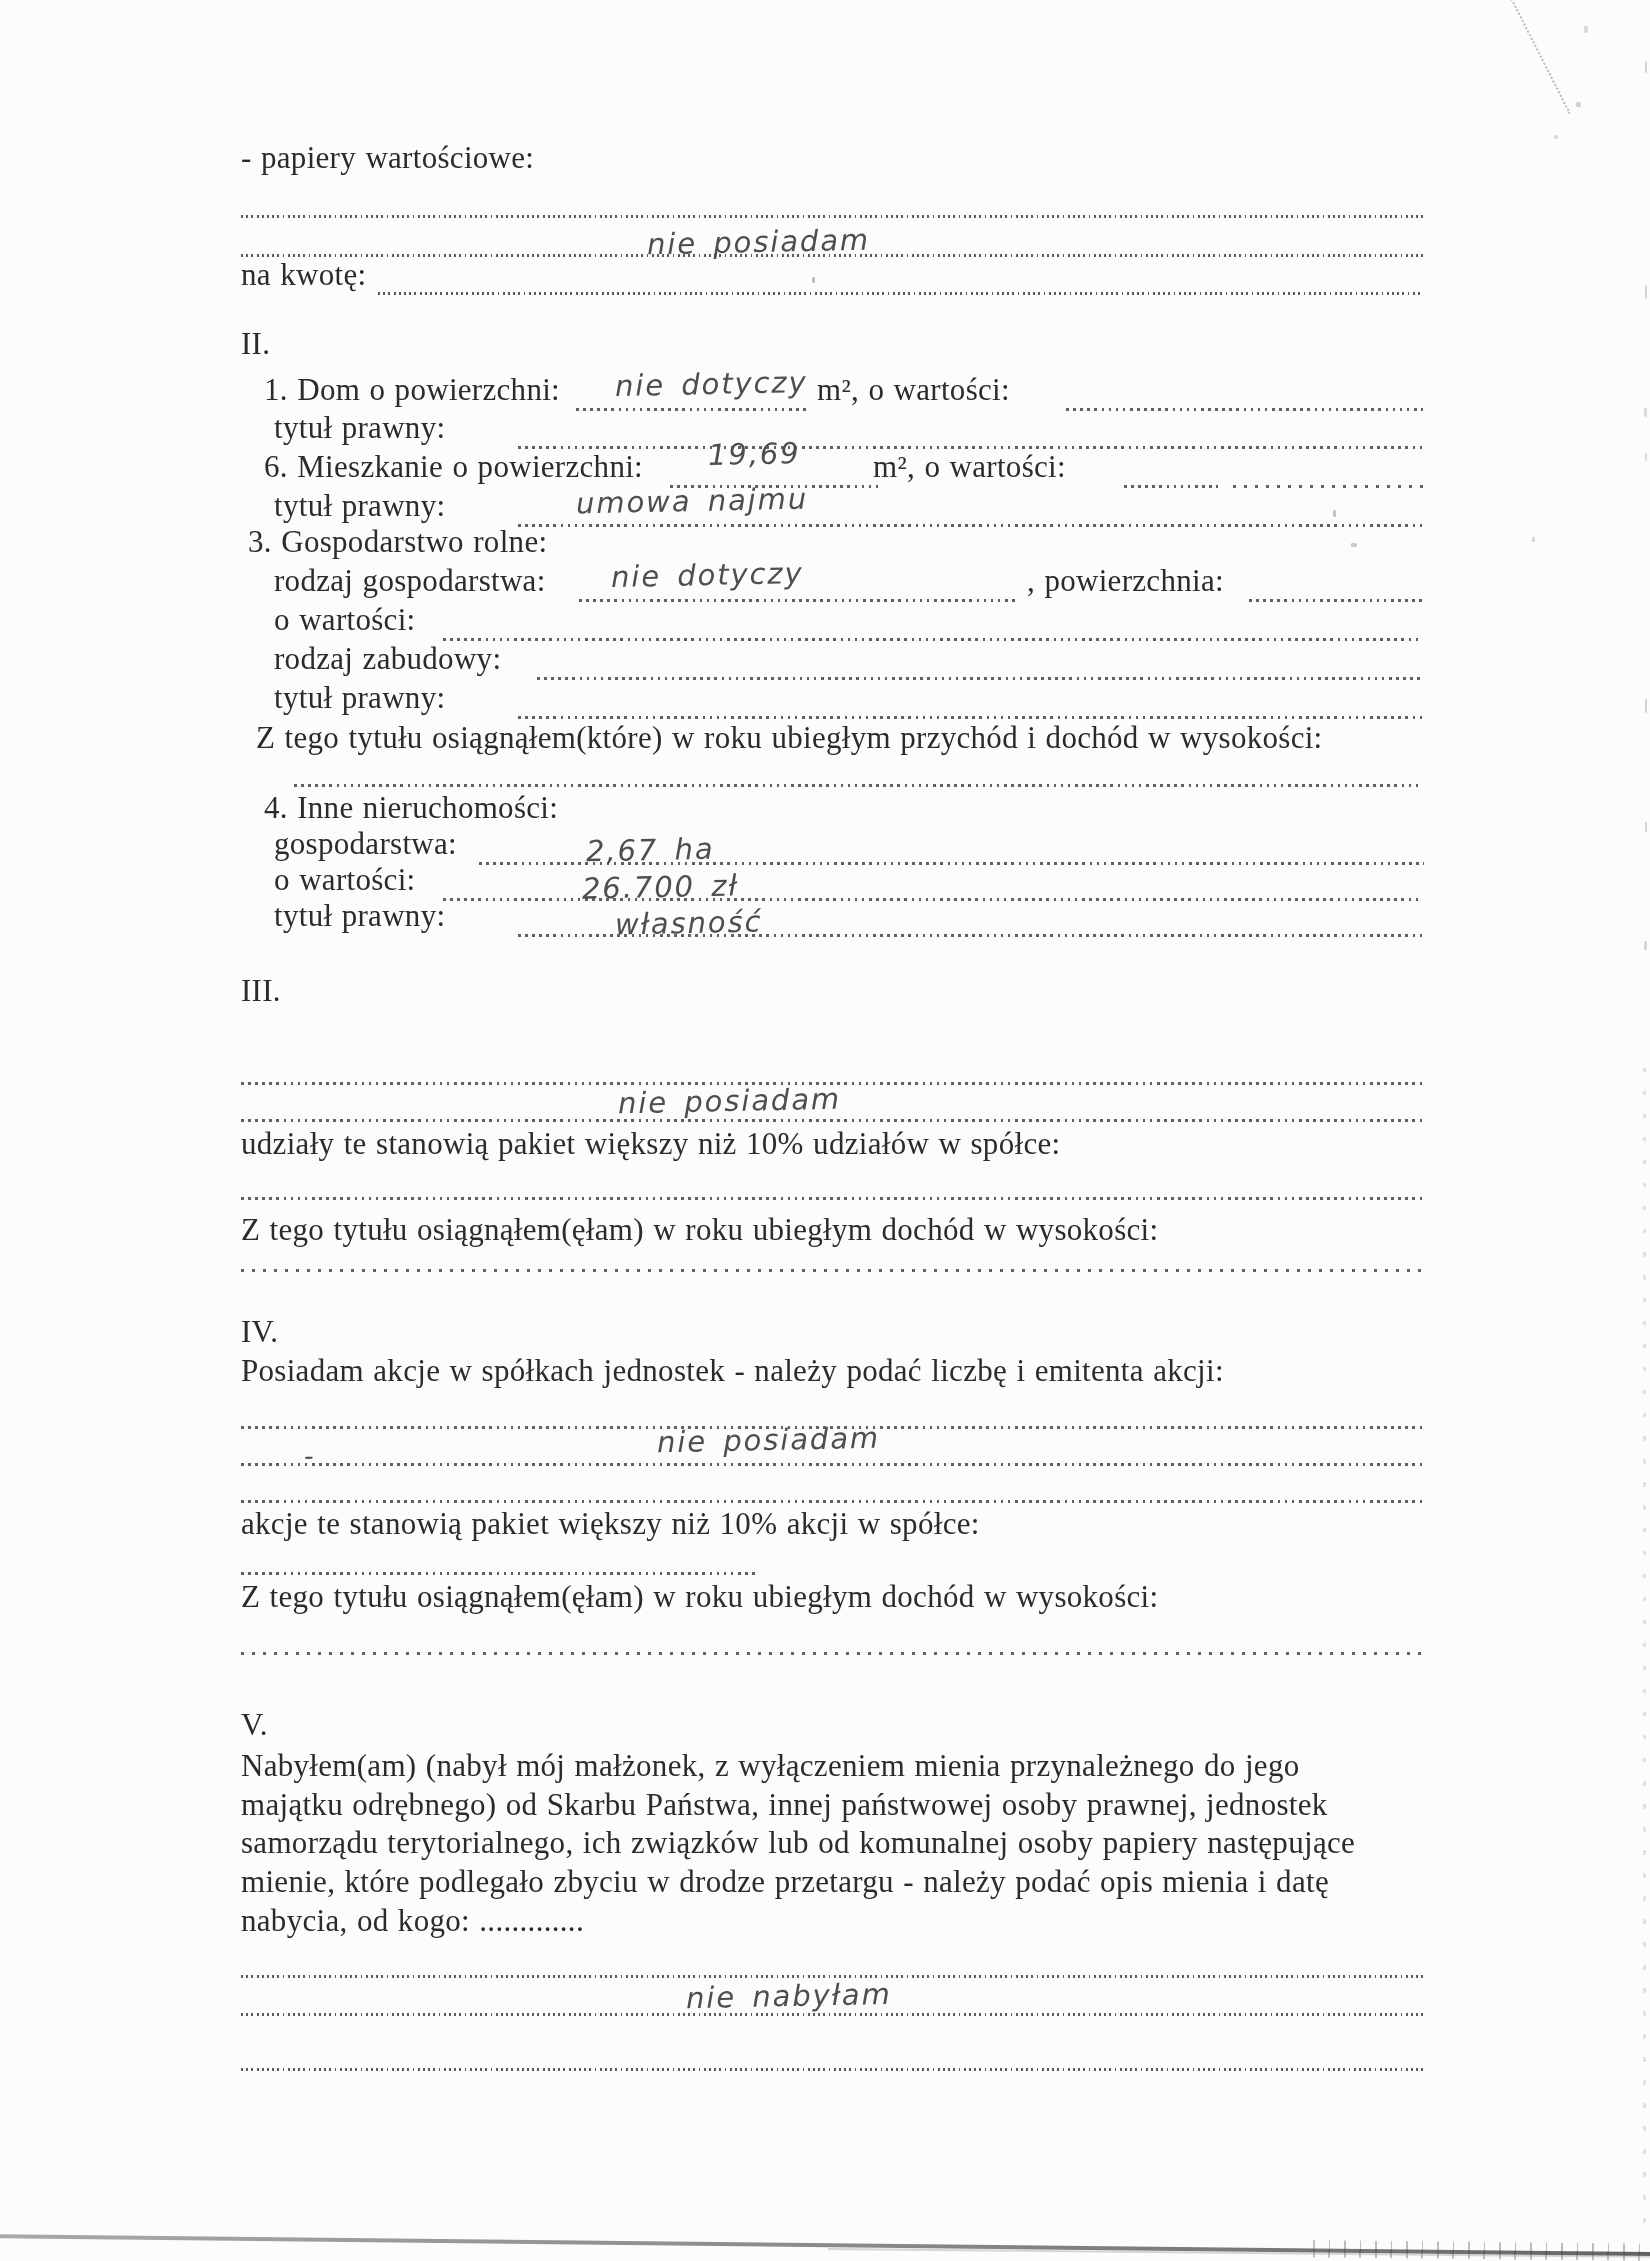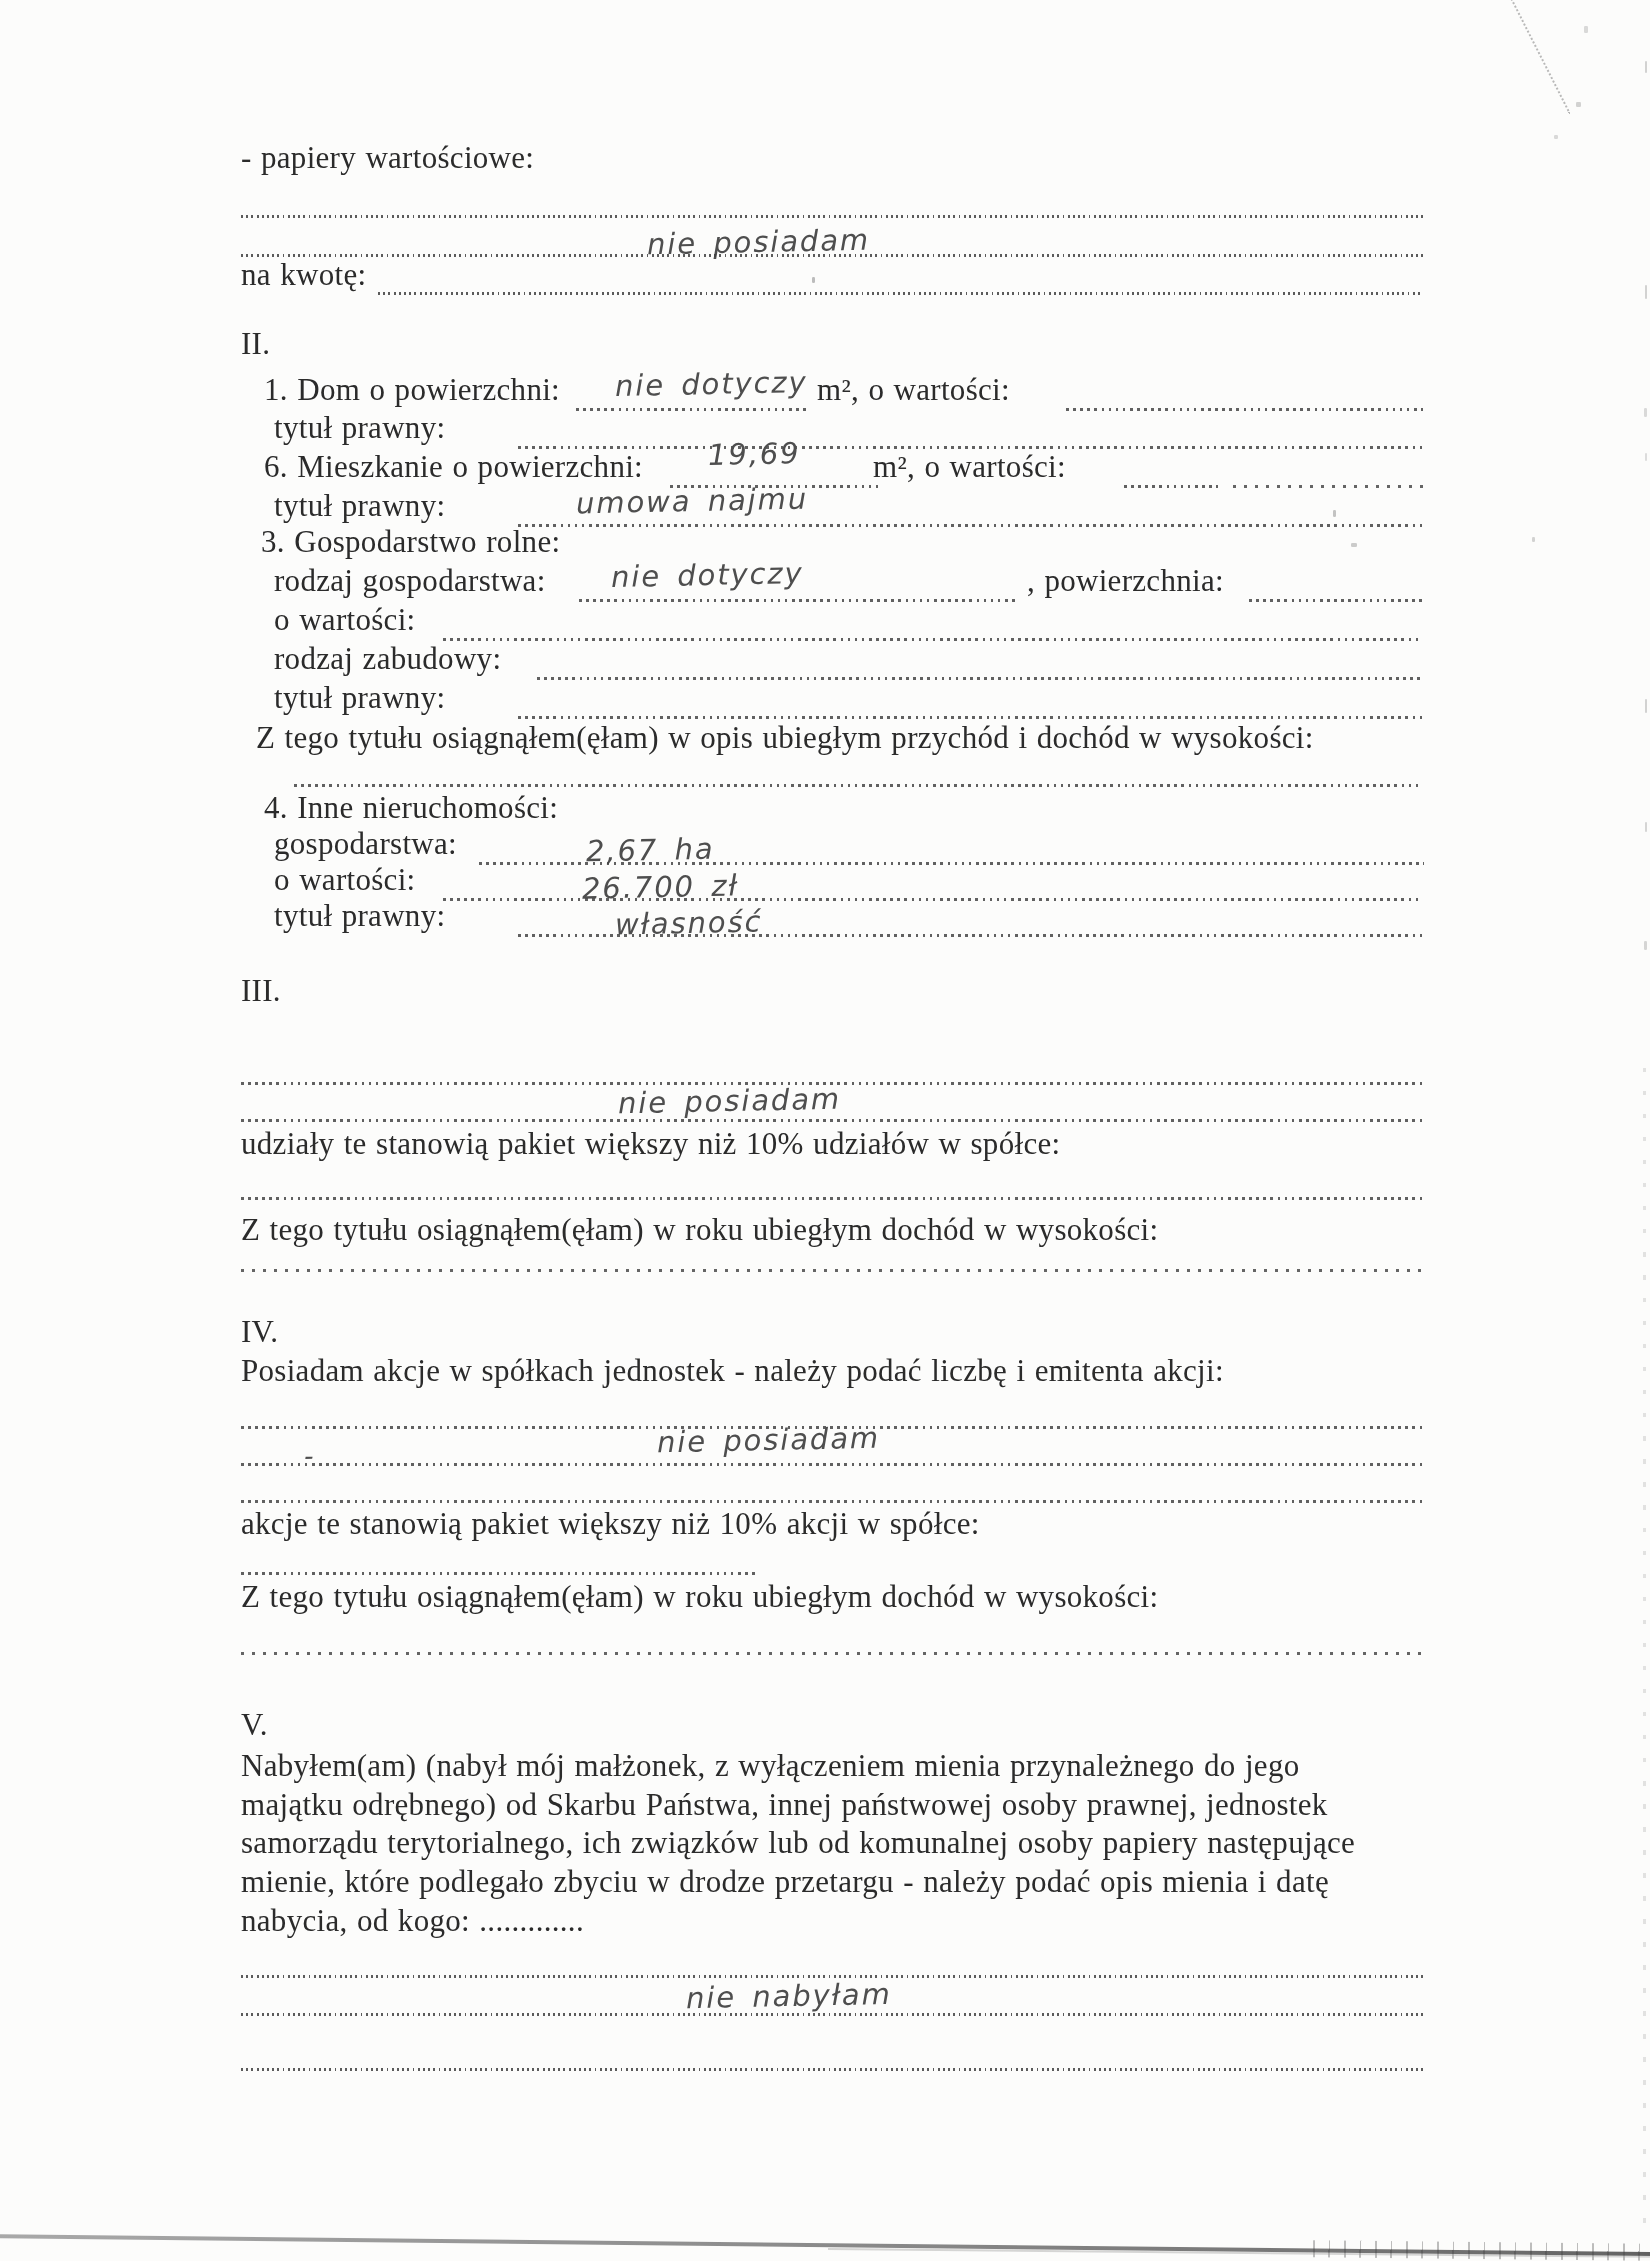--- a/index.html
+++ b/index.html
@@ -100,38 +100,38 @@
   <div class="dl" style="left:1124px;top:485px;width:94px"></div>
   <div class="dl sp" style="left:1233px;top:485px;width:191px"></div>
 
   <div class="t" style="left:274px;top:489px">tytuł prawny:</div>
   <div class="hand" style="left:576px;top:484px">umowa najmu</div>
   <div class="dl" style="left:518px;top:524px;width:906px"></div>
   <div class="speck" style="left:1333px;top:510px;width:3.2px;height:6.5px;opacity:.4"></div>
   <div class="speck" style="left:1351px;top:543px;width:5.8px;height:3.9px;opacity:.35"></div>
   <div class="speck" style="left:1532px;top:537px;width:3.2px;height:5.2px;opacity:.3"></div>
 
-  <div class="t" style="left:261px;top:525px">3. Gospodarstwo rolne:</div>
+  <div class="t" style="left:248px;top:525px">3. Gospodarstwo rolne:</div>
 
   <div class="t" style="left:274px;top:564px">rodzaj gospodarstwa:</div>
   <div class="hand" style="left:611px;top:558px">nie dotyczy</div>
   <div class="dl" style="left:579px;top:599px;width:440px"></div>
   <div class="t" style="left:1027px;top:564px">, powierzchnia:</div>
   <div class="dl" style="left:1249px;top:599px;width:175px"></div>
 
   <div class="t" style="left:274px;top:603px">o wartości:</div>
   <div class="dl" style="left:443px;top:638px;width:980px"></div>
 
   <div class="t" style="left:274px;top:642px">rodzaj zabudowy:</div>
   <div class="dl" style="left:537px;top:677px;width:886px"></div>
 
   <div class="t" style="left:274px;top:681px">tytuł prawny:</div>
   <div class="dl" style="left:518px;top:716px;width:906px"></div>
 
-  <div class="t" style="left:256px;top:721px">Z tego tytułu osiągnąłem(ęłam) w opis ubiegłym przychód i dochód w wysokości:</div>
+  <div class="t" style="left:256px;top:721px">Z tego tytułu osiągnąłem(które) w roku ubiegłym przychód i dochód w wysokości:</div>
   <div class="dl" style="left:294px;top:784px;width:1129px"></div>
 
   <div class="t" style="left:264px;top:791px">4. Inne nieruchomości:</div>
 
   <div class="t" style="left:274px;top:827px">gospodarstwa:</div>
   <div class="hand" style="left:586px;top:833px">2,67 ha</div>
   <div class="dl" style="left:479px;top:862px;width:945px"></div>
 
   <div class="t" style="left:274px;top:863px">o wartości:</div>
   <div class="hand" style="left:582px;top:870px">26.700 zł</div>

